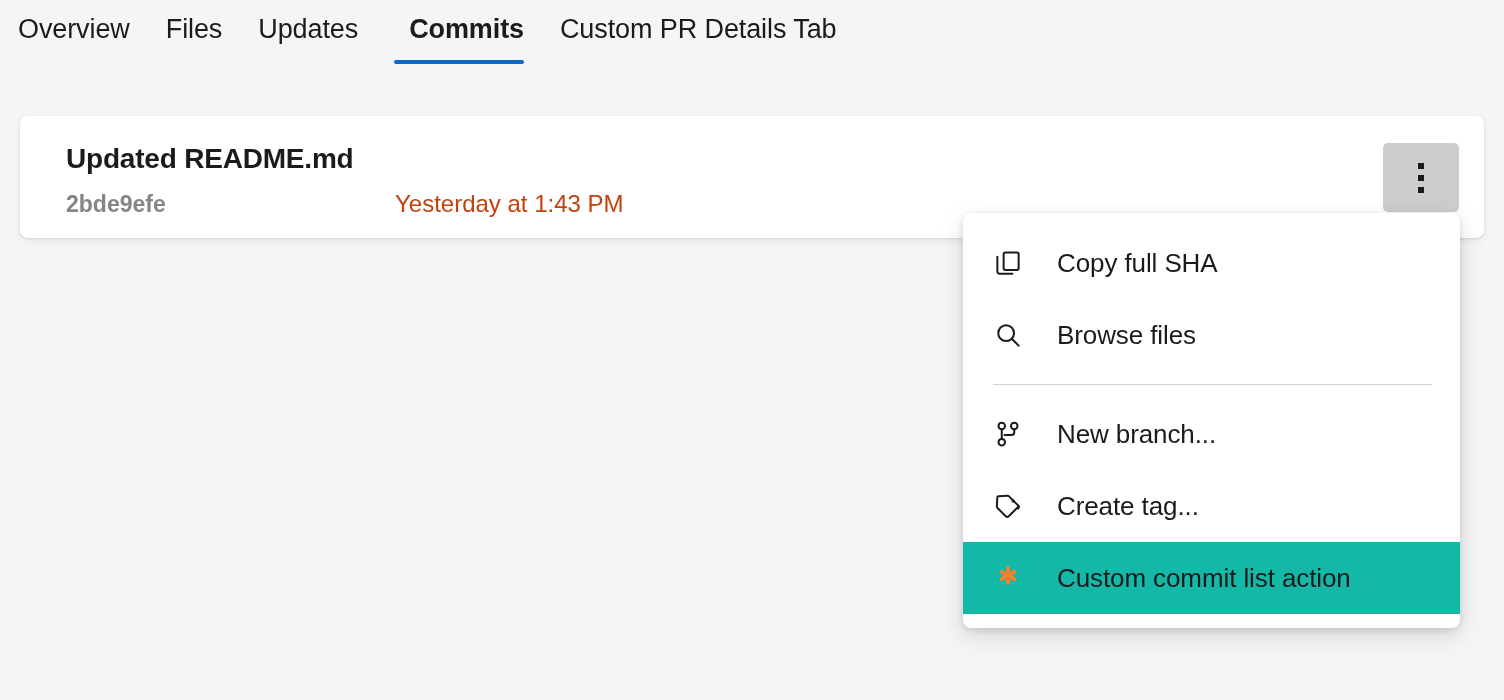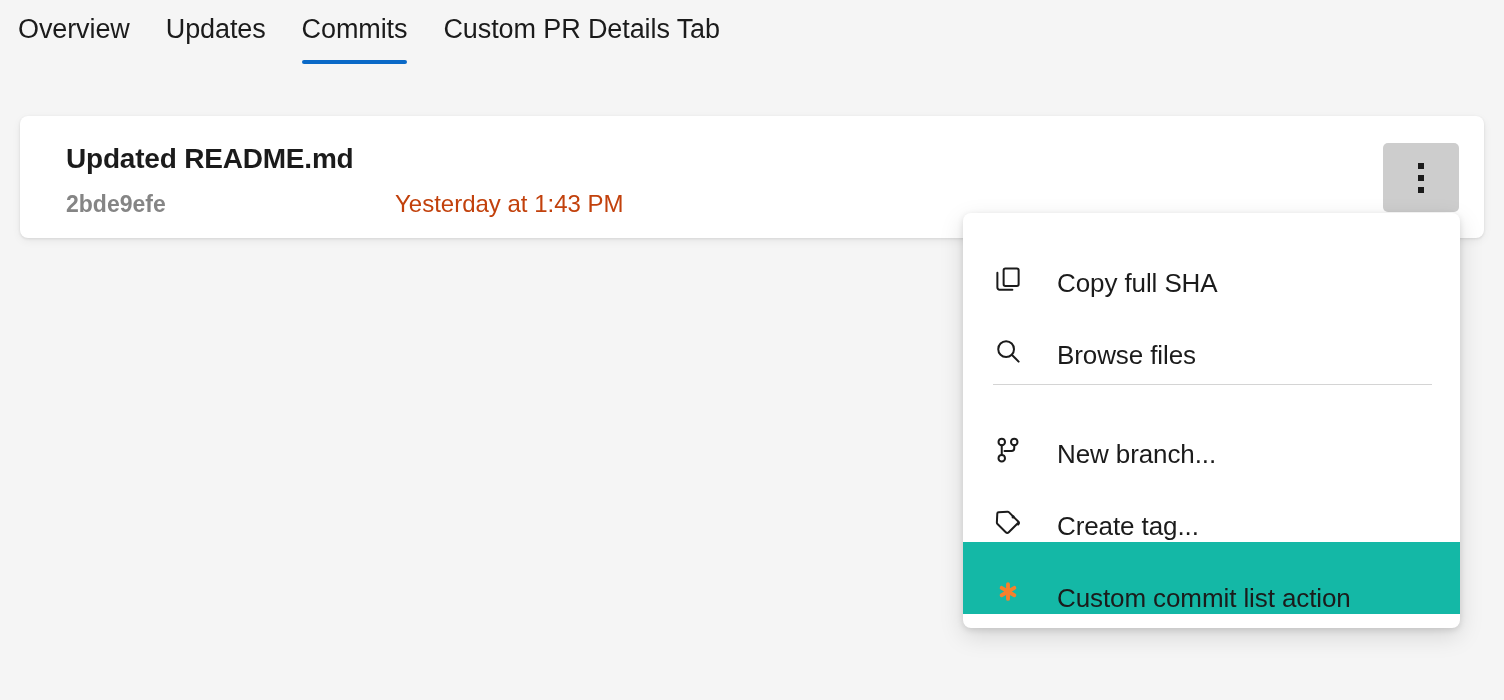--- a/index.html
+++ b/index.html
@@ -39,21 +39,22 @@
     user-select: none;
   }
   .tab-label {
     font-size: 27px;
     line-height: 34px;
     color: #1b1b1b;
     letter-spacing: -0.1px;
     white-space: nowrap;
   }
   .tab.active .tab-label {
-    font-weight: 400;
+    font-weight: 700;
+    margin-left: 15px;
   }
   .tab .underline {
     position: absolute;
     left: 18px;
     right: 18px;
     top: 60px;
     height: 4px;
     border-radius: 2px;
     background: transparent;
   }
@@ -142,21 +143,21 @@
     background: #ffffff;
     border-radius: 8px;
     box-shadow: 0 2px 6px rgba(0,0,0,0.12), 0 8px 24px rgba(0,0,0,0.13);
     padding: 14px 0 14px 0;
     box-sizing: border-box;
     overflow: hidden;
   }
   .menu-item {
     position: relative;
     display: flex;
-    align-items: flex-end;
+    align-items: center;
     height: 72px;
     padding-left: 30px;
     cursor: pointer;
     user-select: none;
     background: transparent;
   }
   .menu-item.highlighted {
     background: #14b8a6;
   }
   .menu-icon {
@@ -185,20 +186,24 @@
 </head>
 <body>
 
 <div class="tabbar">
 
   <div class="tab">
     <span class="tab-label">Overview</span>
     <span class="underline"></span>
   </div>
 
+  <div class="tab">
+    <span class="tab-label">Files</span>
+    <span class="underline"></span>
+  </div>
 
   <div class="tab">
     <span class="tab-label">Updates</span>
     <span class="underline"></span>
   </div>
 
   <div class="tab active">
     <span class="tab-label">Commits</span>
     <span class="underline"></span>
   </div>

